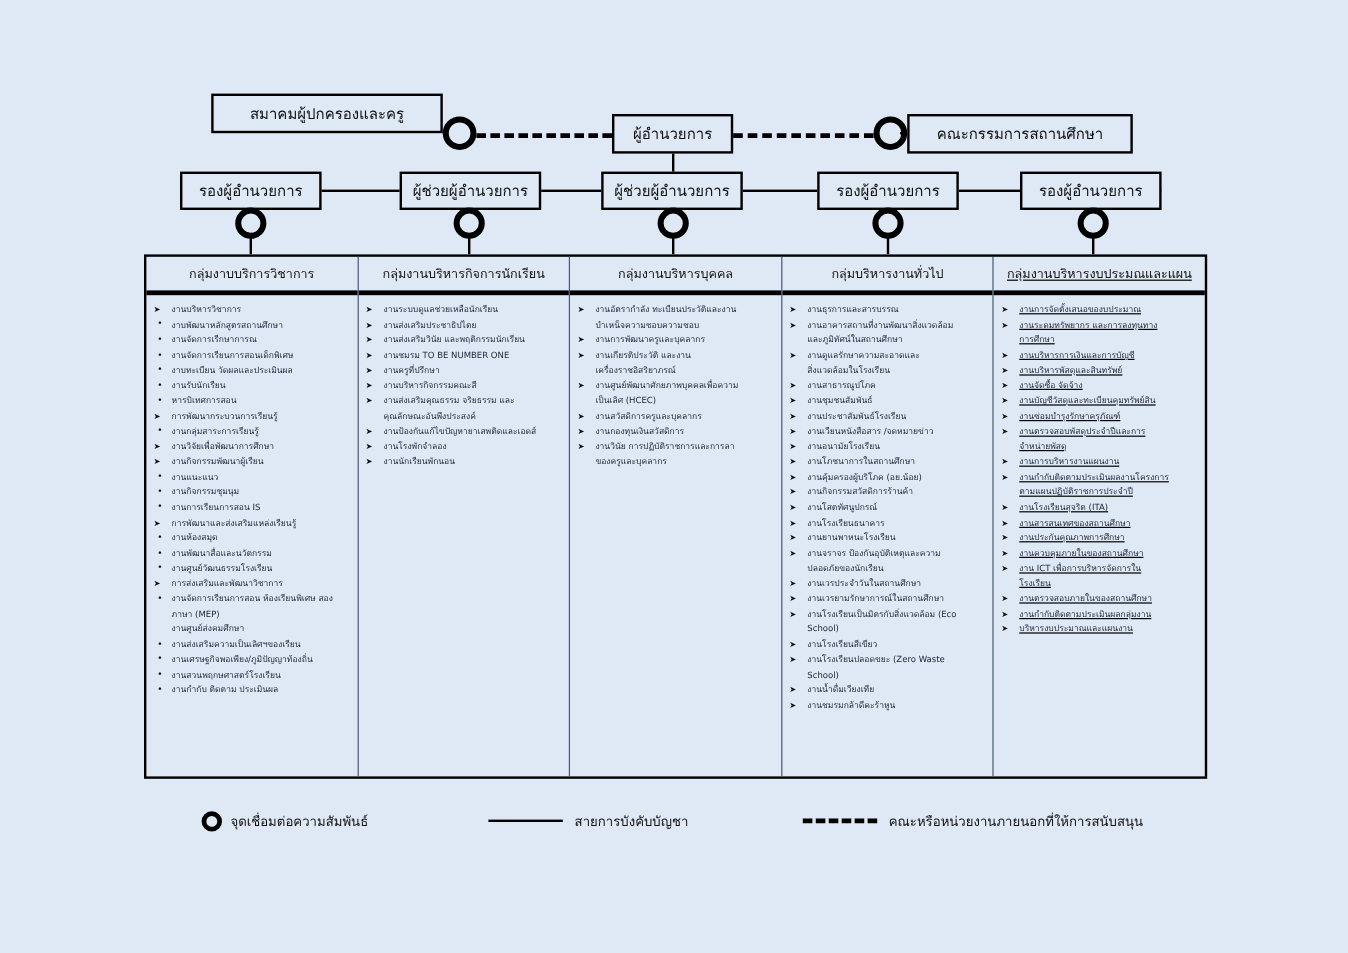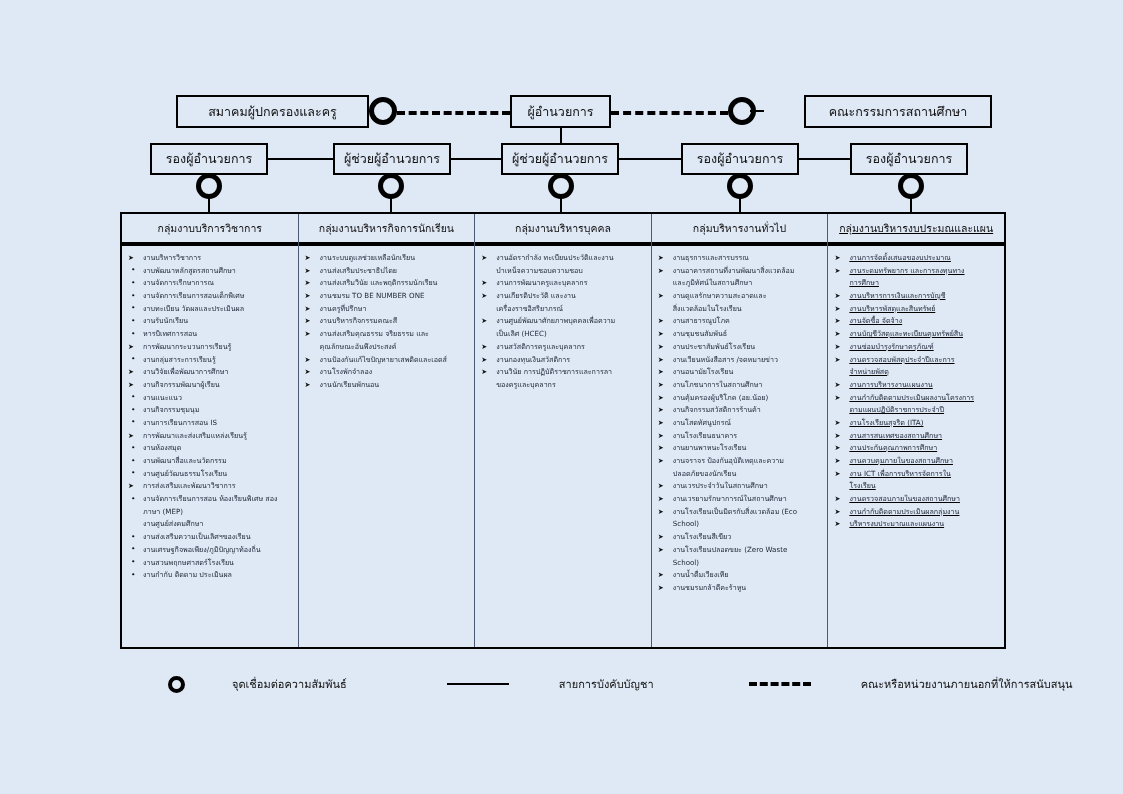--- a/index.html
+++ b/index.html
@@ -144,21 +144,20 @@
     width: 886px;
     height: 40px;
     display: flex;
     align-items: center;
     font-size: 11px;
     color: #111;
   }
   .legend-item {
     display: flex;
     align-items: center;
-    gap: 40px;
   }
   .legend-ring {
     width: 17px;
     height: 17px;
     border: 4.5px solid #000;
     border-radius: 50%;
     box-sizing: border-box;
     margin-right: 7px;
     background: #dfe8f5;
   }
@@ -177,39 +176,39 @@
   .legend-label { white-space: nowrap; }
   .lg1 { margin-left: 48px; }
   .lg2 { margin-left: 100px; }
   .lg3 { margin-left: 95px; }
 </style>
 </head>
 <body>
 
 <div id="chart-root">
 
-  <div class="node-box" style="left:176px; top:95px; width:193px; height:33px;">
+  <div class="node-box" style="left:176px; top:78px; width:193px; height:33px;">
     <span>สมาคมผู้ปกครองและครู</span>
   </div>
 
   <div class="hline" style="left:369px; top:110px; width:14px;"></div>
   <div class="connector-dot" style="left:369px; top:97px; width:28px; height:28px;"></div>
 
   <div class="dashline" style="left:397px; top:111px; width:113px;"></div>
 
   <div class="node-box" style="left:510px; top:95px; width:101px; height:33px;">
     <span>ผู้อำนวยการ</span>
   </div>
 
   <div class="dashline" style="left:611px; top:111px; width:117px;"></div>
 
   <div class="connector-dot" style="left:728px; top:97px; width:28px; height:28px;"></div>
   <div class="hline" style="left:750px; top:110px; width:14px;"></div>
 
-  <div class="node-box" style="left:804px; top:95px; width:188px; height:33px;">
+  <div class="node-box" style="left:756px; top:95px; width:188px; height:33px;">
     <span>คณะกรรมการสถานศึกษา</span>
   </div>
 
   <div class="vline" style="left:560px; top:128px; height:20px;"></div>
 
   <div class="hline" style="left:150px; top:158px; width:818px;"></div>
 
   <div class="node-box" style="left:150px; top:143px; width:118px; height:32px;">
     <span>รองผู้อำนวยการ</span>
   </div>

